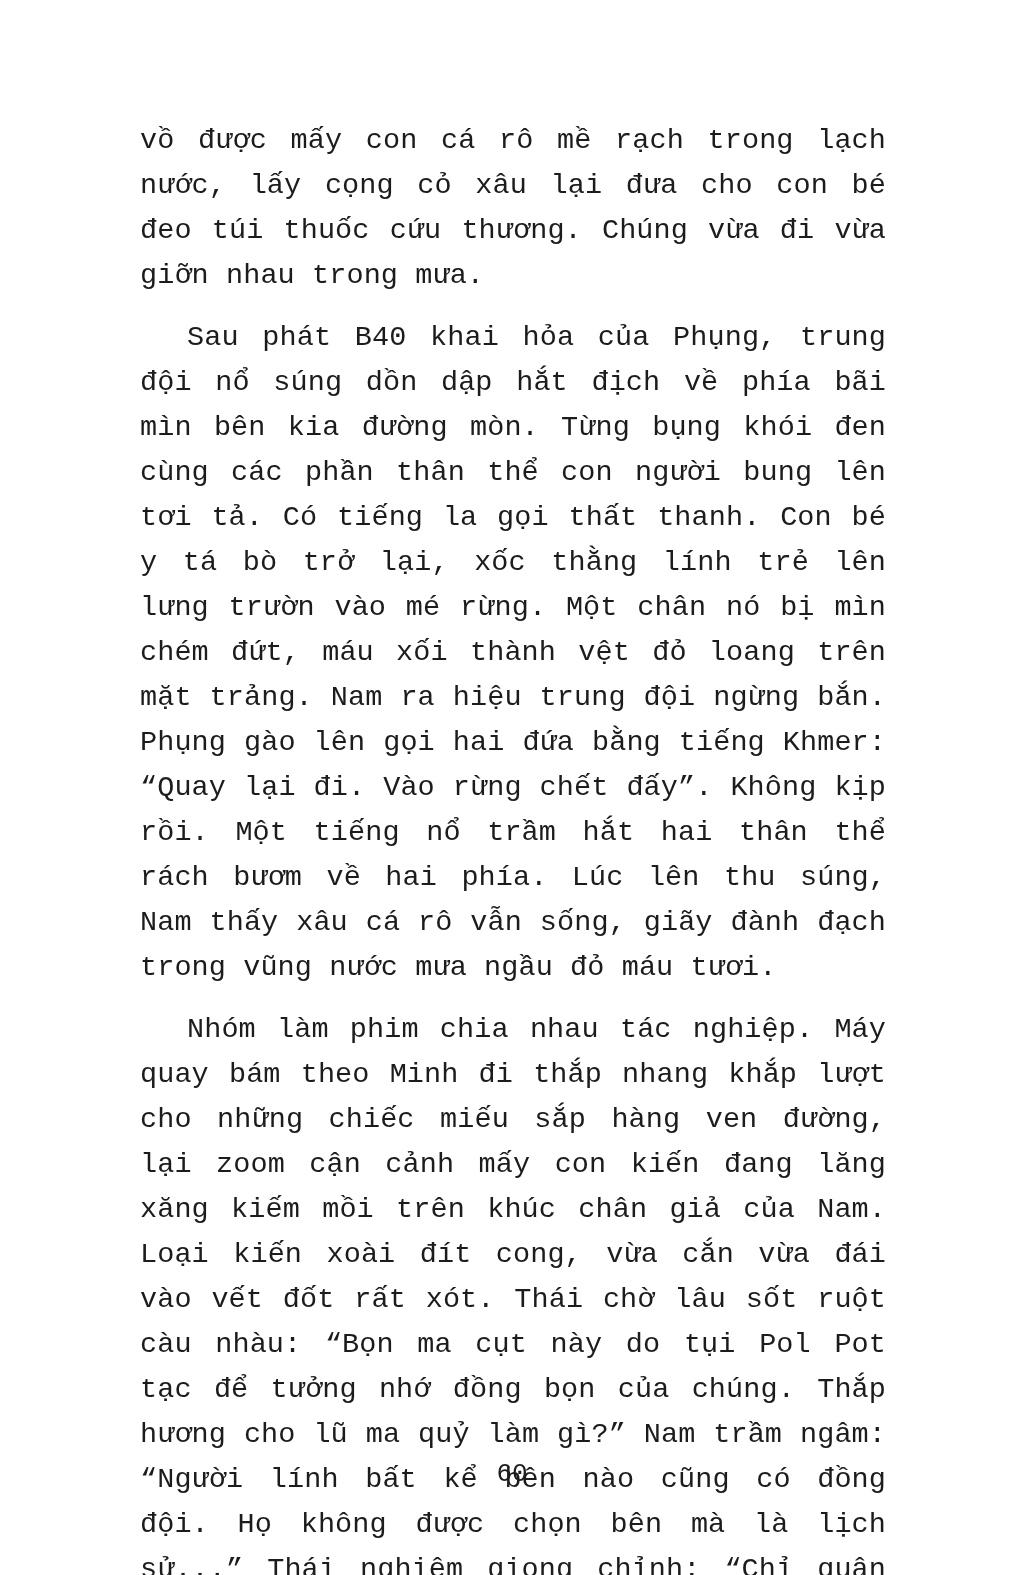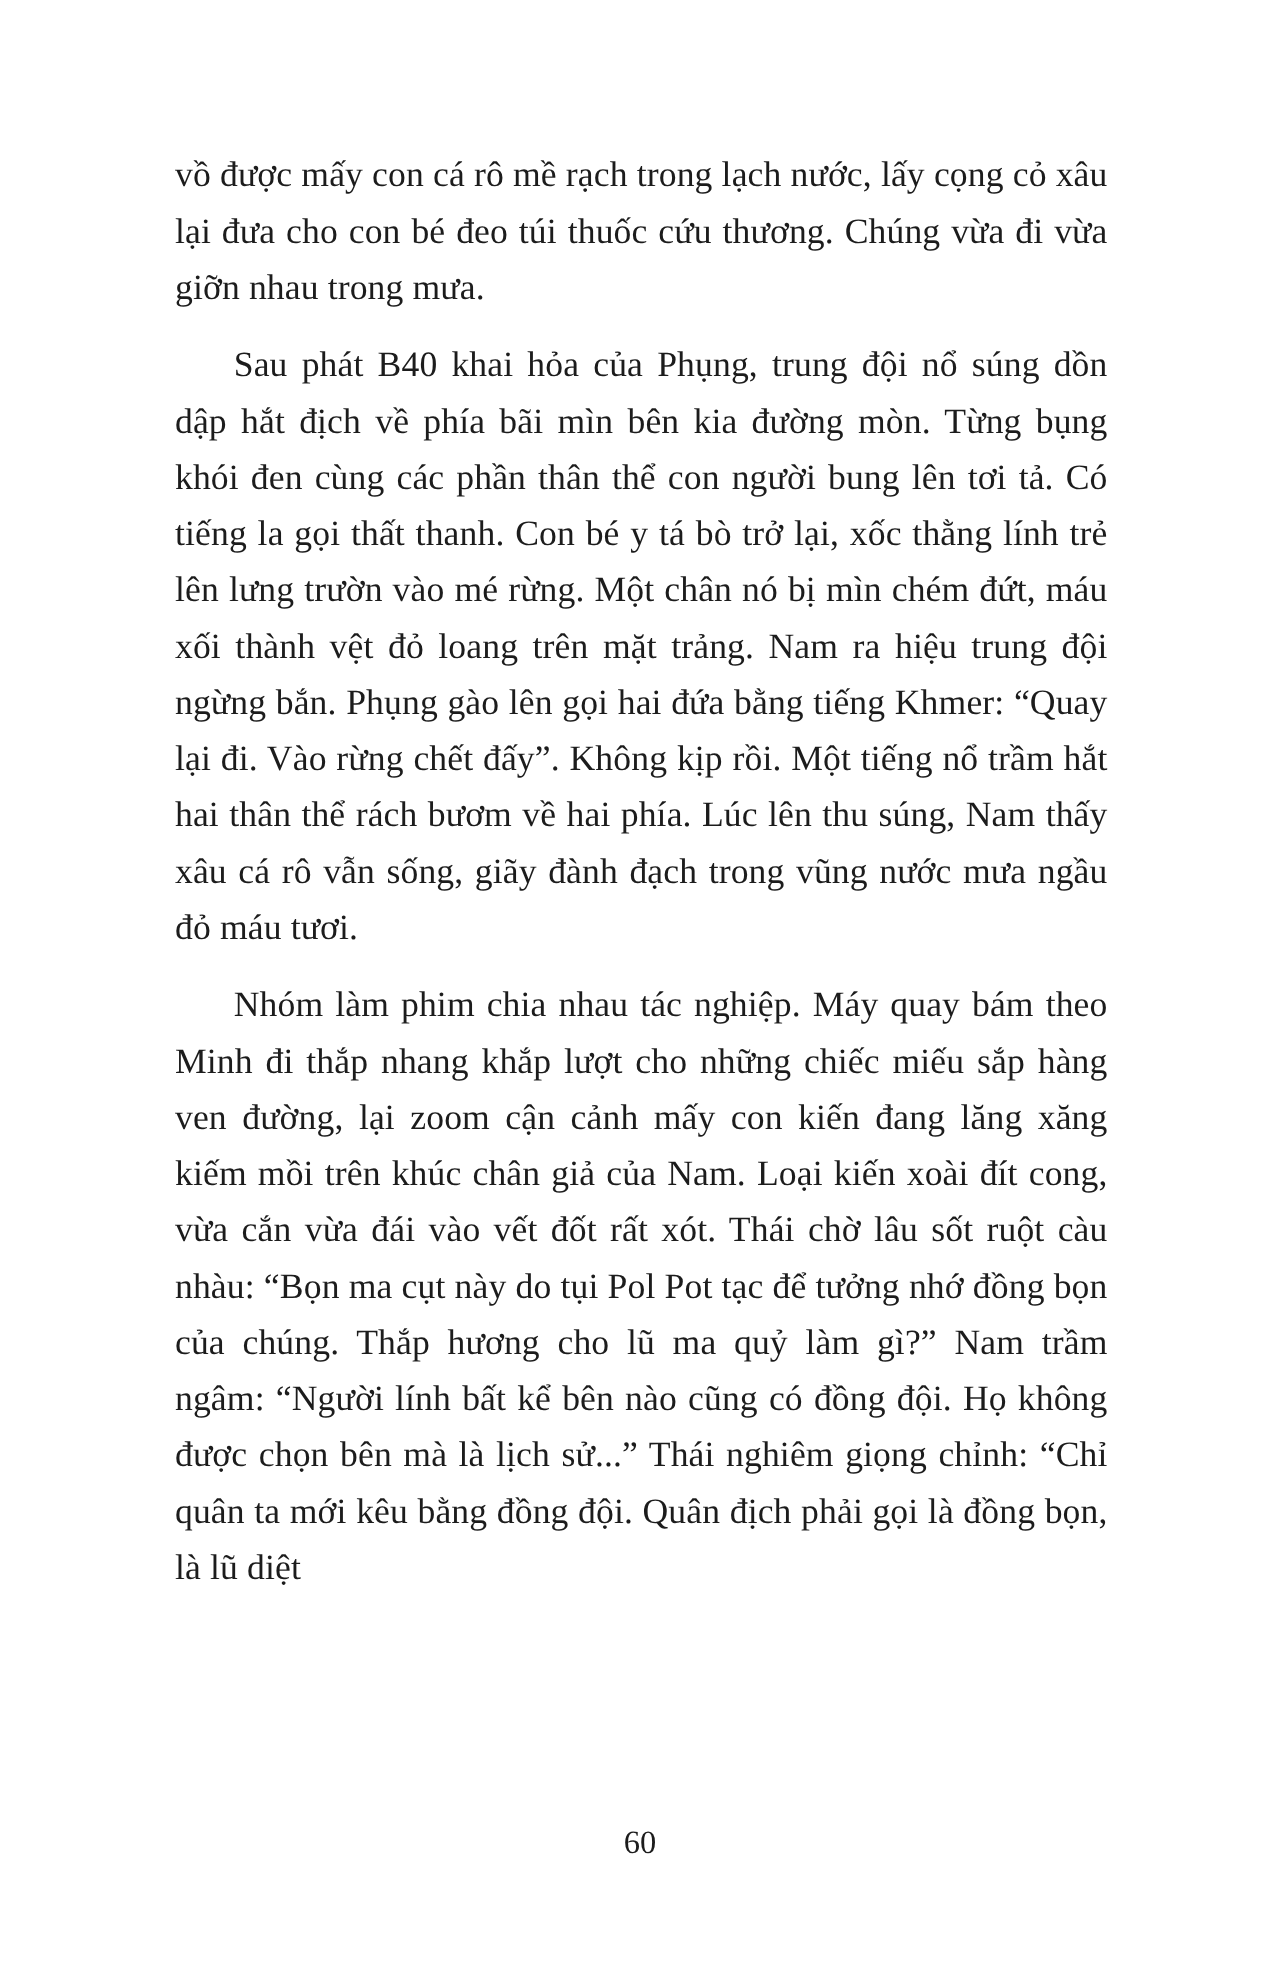--- a/index.html
+++ b/index.html
@@ -15,20 +15,21 @@
     -webkit-font-smoothing: antialiased;
   }
   .page {
     position: relative;
     width: 1024px;
     height: 1575px;
     box-sizing: border-box;
     padding: 118px 138px 0 140px;
     background: #ffffff;
     overflow: hidden;
+    font-family: Liberation Mono, monospace;
   }
   .text-block {
     text-align: justify;
     font-size: 28.5px;
     line-height: 45px;
     letter-spacing: 0.1px;
   }
   .para {
     margin: 0;
     padding: 0;

